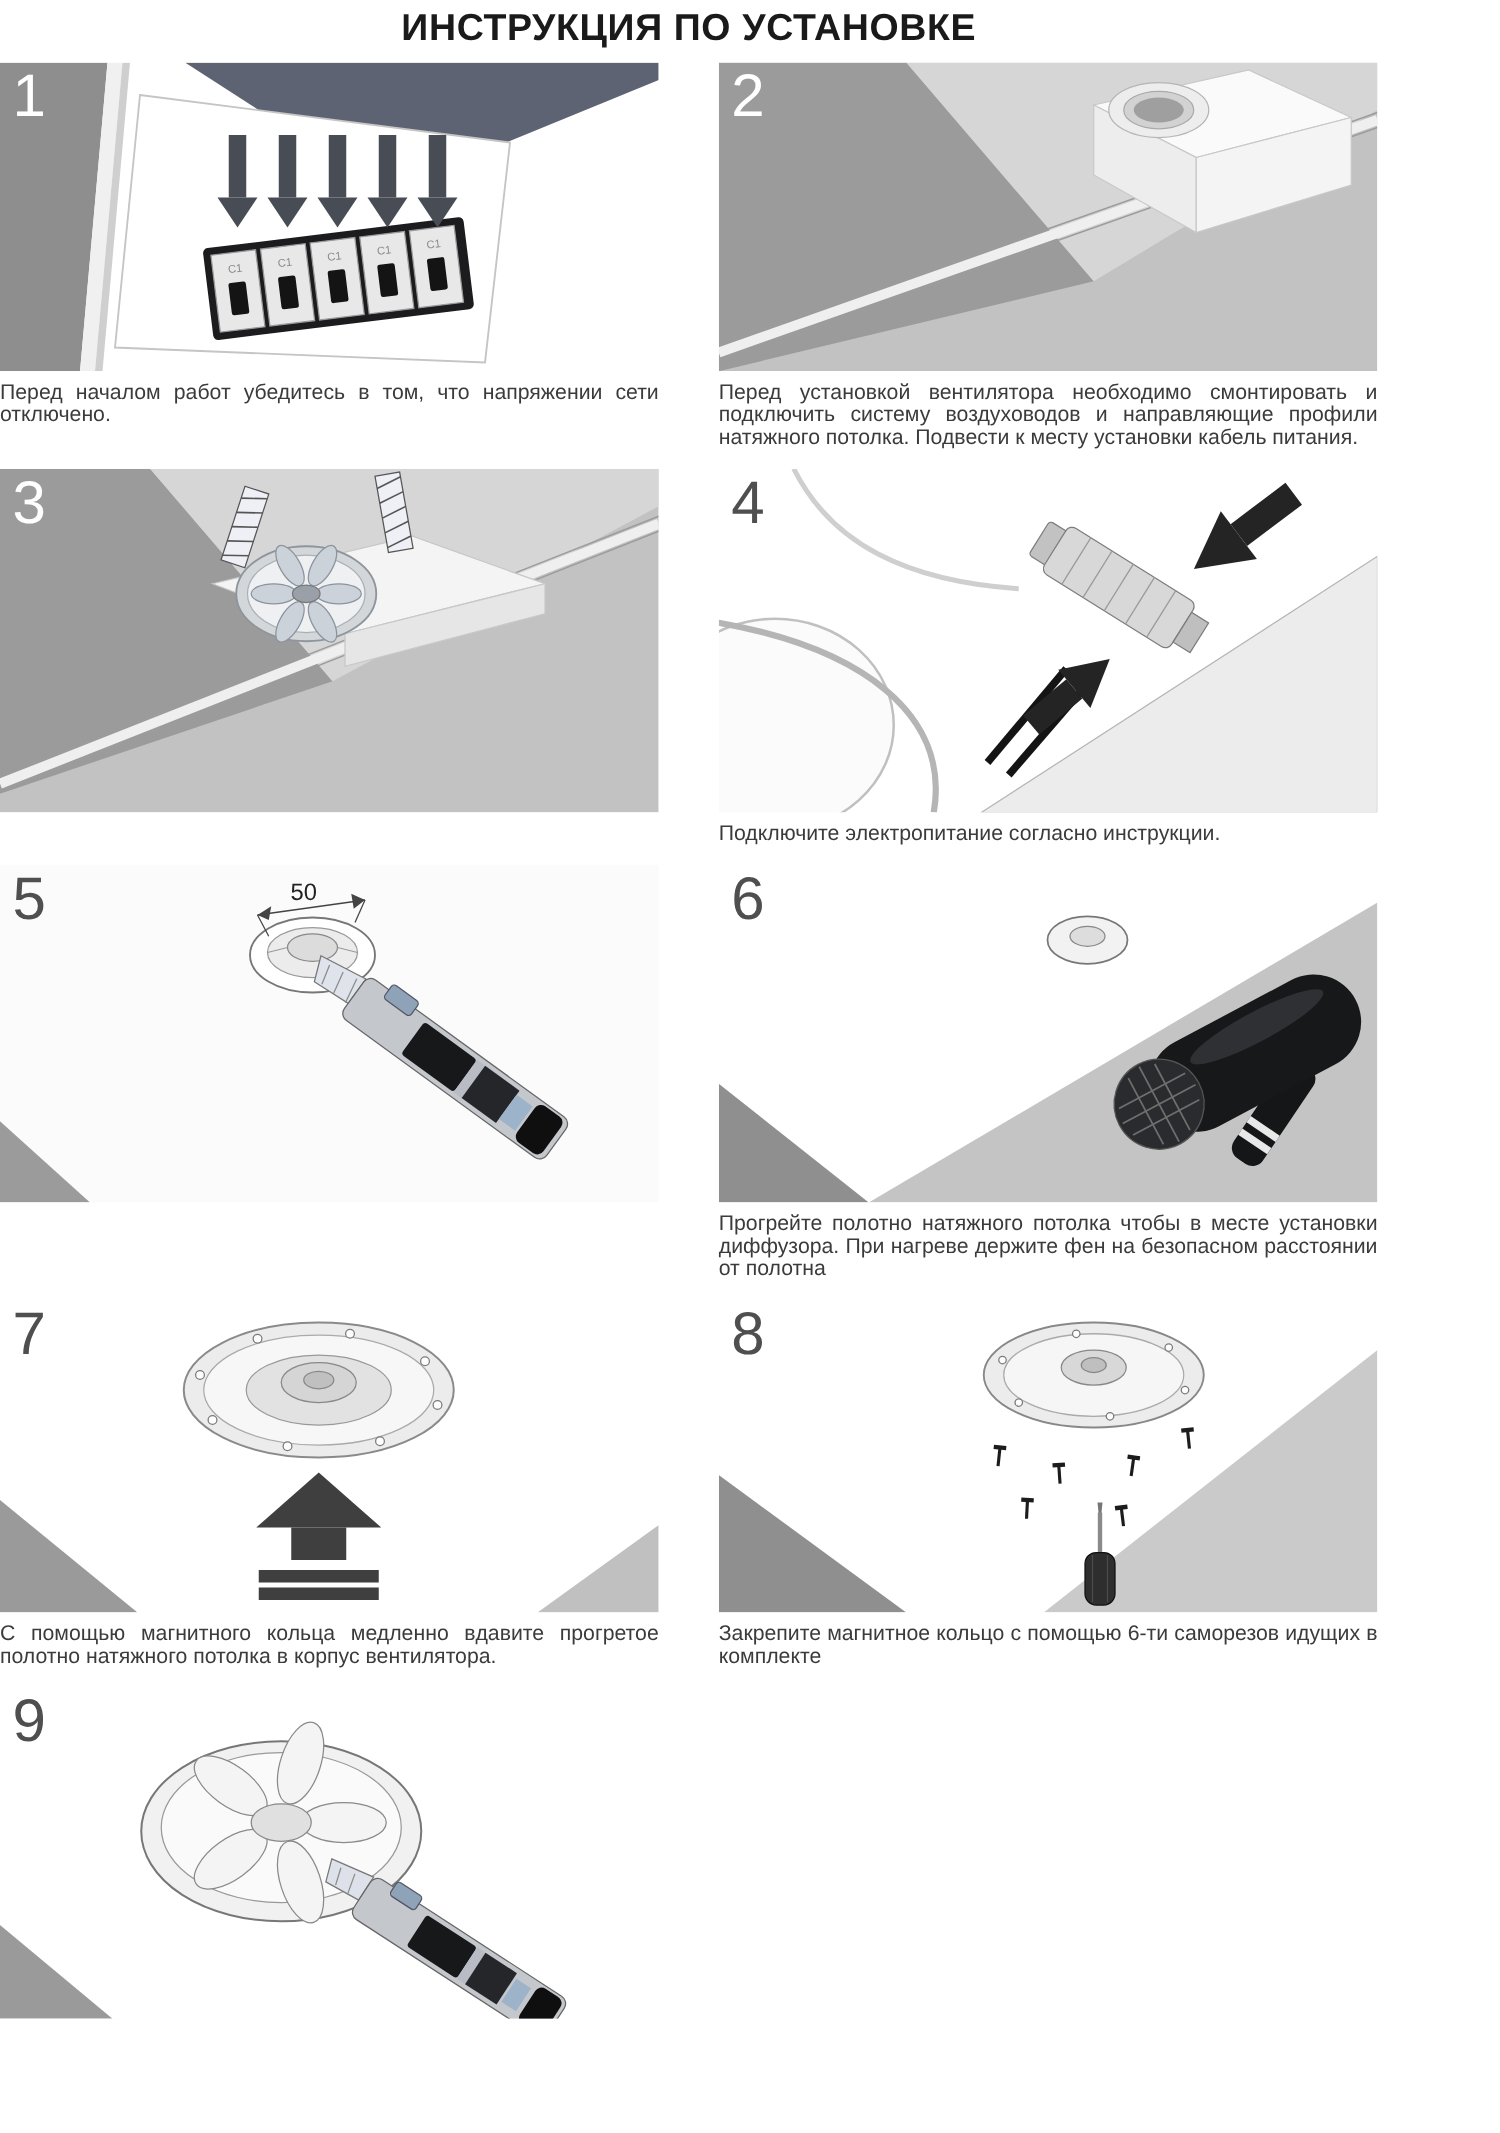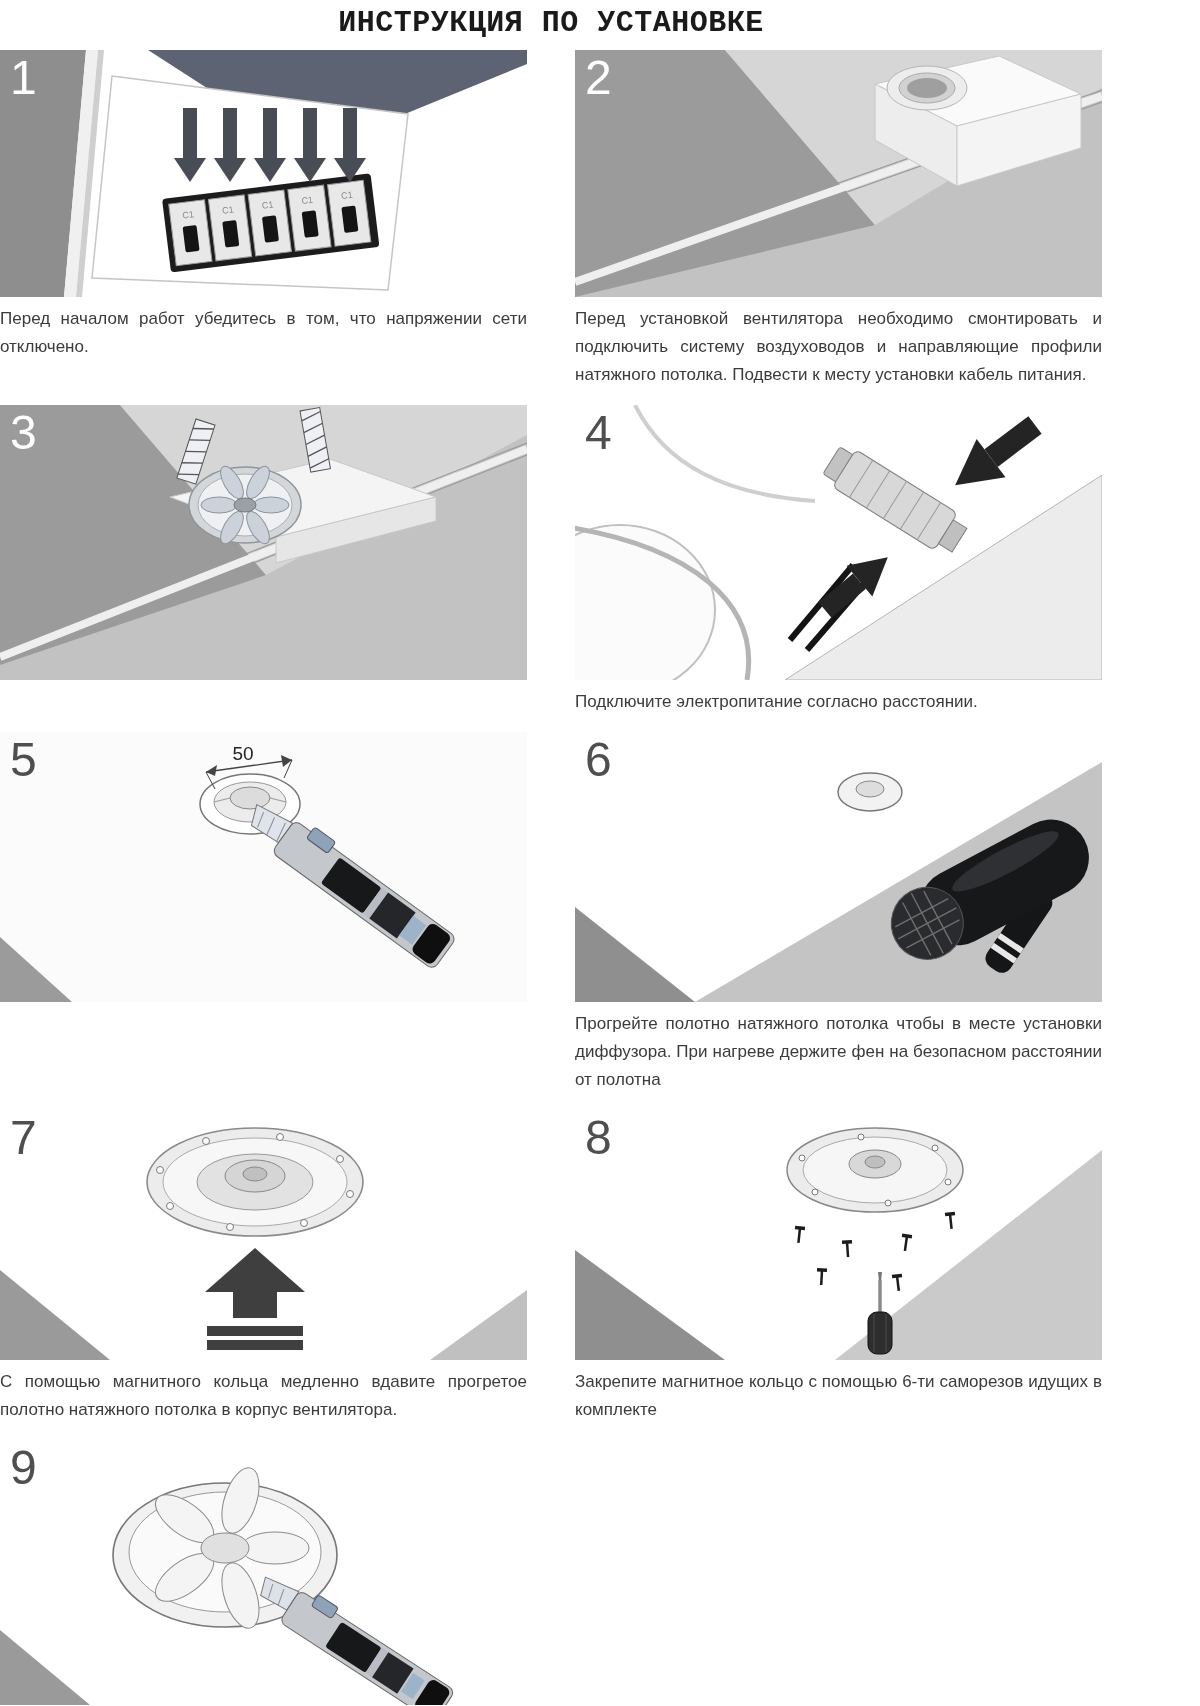--- a/index.html
+++ b/index.html
@@ -1,37 +1,37 @@
 <!DOCTYPE html>
 <html lang="ru"><head>
 <meta charset="utf-8">
 <style>
   html,body{margin:0;padding:0;background:#fff;}
   body{width:1200px;font-family:"Liberation Sans","DejaVu Sans",sans-serif;color:#3b3b3b;}
   .page{width:1200px;min-height:1706px;padding:0;box-sizing:border-box;}
   .content{width:1102px;}
   h1.title{
     margin:6px 0 10px 0;text-align:center;font-size:30px;font-weight:bold;
-    color:#1a1a1a;letter-spacing:.5px;font-family:Liberation Mono, monospace;
+    color:#1a1a1a;letter-spacing:.5px;font-family:Liberation Sans, sans-serif;
   }
   .grid{
     display:grid;grid-template-columns:527px 527px;column-gap:48px;row-gap:0;
     width:1102px;
   }
   .figure{position:relative;width:527px;overflow:hidden;background:#fdfdfd;}
   .fig-r1{height:247px}.fig-r2{height:275px}.fig-r3{height:270px}.fig-r4{height:250px}.fig-r5{height:265px}
   .figure svg{display:block;width:100%;height:100%;}
   .num{
     position:absolute;top:0;left:10px;font-size:48px;line-height:1.15;
     font-family:"Liberation Sans",sans-serif;font-weight:400;
   }
   .num.light{color:#ffffff;}
   .num.dark{color:#4f4f4f;}
   .caption{
-    margin:8px 0 16px 0;font-size:17px;line-height:28px;text-align:justify;
+    margin:8px 0 16px 0;font-size:17px;line-height:18px;text-align:justify;
     color:#3b3b3b;
   }
   svg text{font-family:"Liberation Sans",sans-serif;}
 </style>
 </head>
 <body>
 
 <div class="page">
   <div class="content">
     <h1 class="title">ИНСТРУКЦИЯ ПО УСТАНОВКЕ</h1>
@@ -182,21 +182,21 @@
                 <polygon points="55,-24 100,0 55,24"></polygon>
               </g>
               <g transform="translate(250,205) rotate(-40)">
                 <rect x="0" y="-10" width="45" height="20"></rect>
                 <polygon points="45,-20 82,0 45,20"></polygon>
               </g>
             </g>
           </svg>
           <span class="num dark">4</span>
         </div>
-        <p class="caption">Подключите электропитание согласно расстоянии.</p>
+        <p class="caption">Подключите электропитание согласно инструкции.</p>
       </section>
 
       <section class="step">
         <div class="figure fig-r3">
           <svg viewBox="0 0 527 270" preserveAspectRatio="none">
             <rect x="0" y="0" width="527" height="270" fill="#fbfbfb"></rect>
             <polygon points="0,205 72,270 0,270" fill="#9b9b9b"></polygon>
             <g>
               <ellipse cx="250" cy="72" rx="50" ry="30" fill="#ffffff" stroke="#777" stroke-width="1.5"></ellipse>
               <ellipse cx="250" cy="70" rx="36" ry="20" fill="#ececec" stroke="#999"></ellipse>

